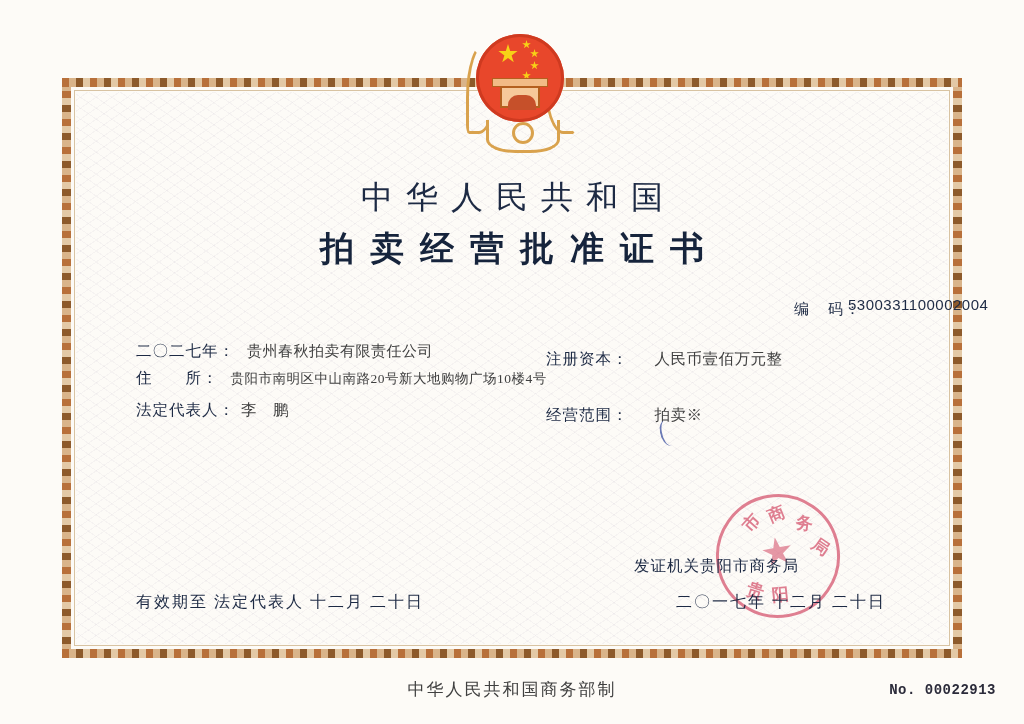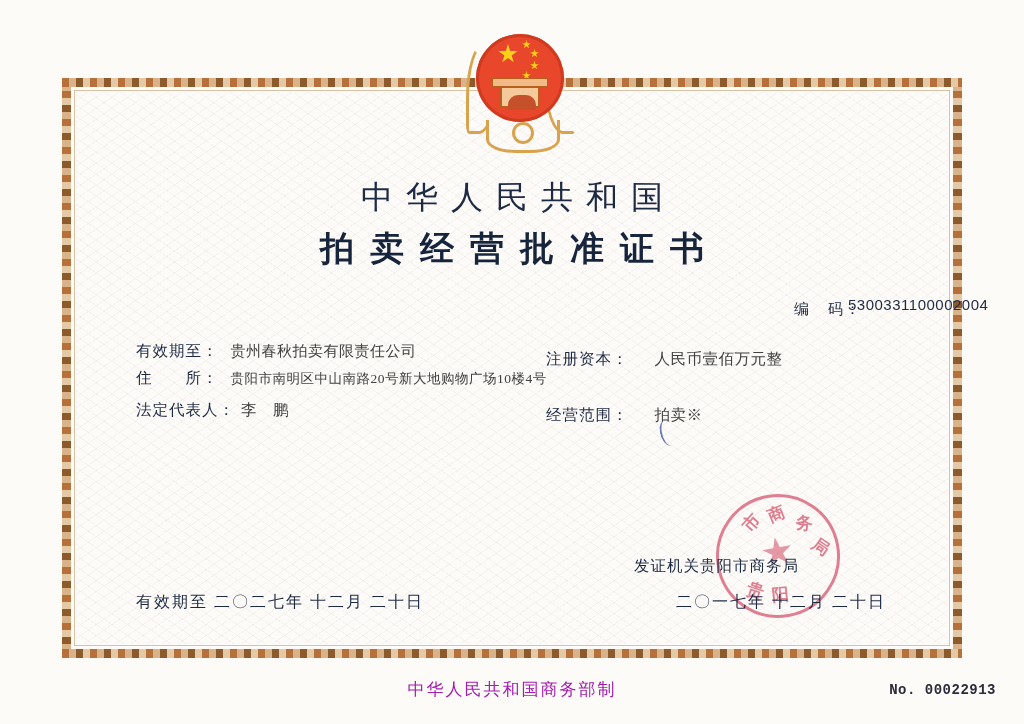--- a/index.html
+++ b/index.html
@@ -310,21 +310,21 @@
   }
 
   
   .footer-org {
     position: absolute;
     left: 0;
     top: 678px;
     width: 1024px;
     text-align: center;
     font-size: 17px;
-    color: #a21caf;
+    color: #404040;
     letter-spacing: 2px;
   }
   .footer-no {
     position: absolute;
     right: 28px;
     top: 682px;
     font-size: 14px;
     color: #2b2b3a;
     font-family: "Liberation Mono", "DejaVu Sans Mono", monospace;
     letter-spacing: 0.5px;
@@ -357,21 +357,21 @@
 
   <div class="title-country">中华人民共和国</div>
   <div class="title-main">拍卖经营批准证书</div>
 
   <div class="code-row">
     <span>编　码：</span>
     <span class="code-value">5300331100002004</span>
   </div>
 
   <div class="field f-company">
-    <span class="label">有效期至：</span>
+    <span class="label">二〇二七年：</span>
     <span class="value">贵州春秋拍卖有限责任公司</span>
   </div>
 
   <div class="field f-address">
     <span class="label">住　　所：</span>
     <span class="value">贵阳市南明区中山南路20号新大地购物广场10楼4号</span>
   </div>
 
   <div class="field f-legal">
     <span class="label">法定代表人：</span>
@@ -396,19 +396,19 @@
       <span class="ch c3">务</span>
       <span class="ch c4">局</span>
       <span class="ch c5">贵</span>
       <span class="ch c6">阳</span>
     </div>
     <div class="star-seal"></div>
   </div>
 
   <div class="issuer">发证机关贵阳市商务局</div>
 
-  <div class="valid-date">有效期至 二〇二七年 十二月 二十日</div>
+  <div class="valid-date">有效期至 法定代表人 十二月 二十日</div>
   <div class="issue-date">二〇一七年 十二月 二十日</div>
 
   <div class="footer-org">中华人民共和国商务部制</div>
   <div class="footer-no">No. 00022913</div>
 
 </div>
 
 </body></html>

